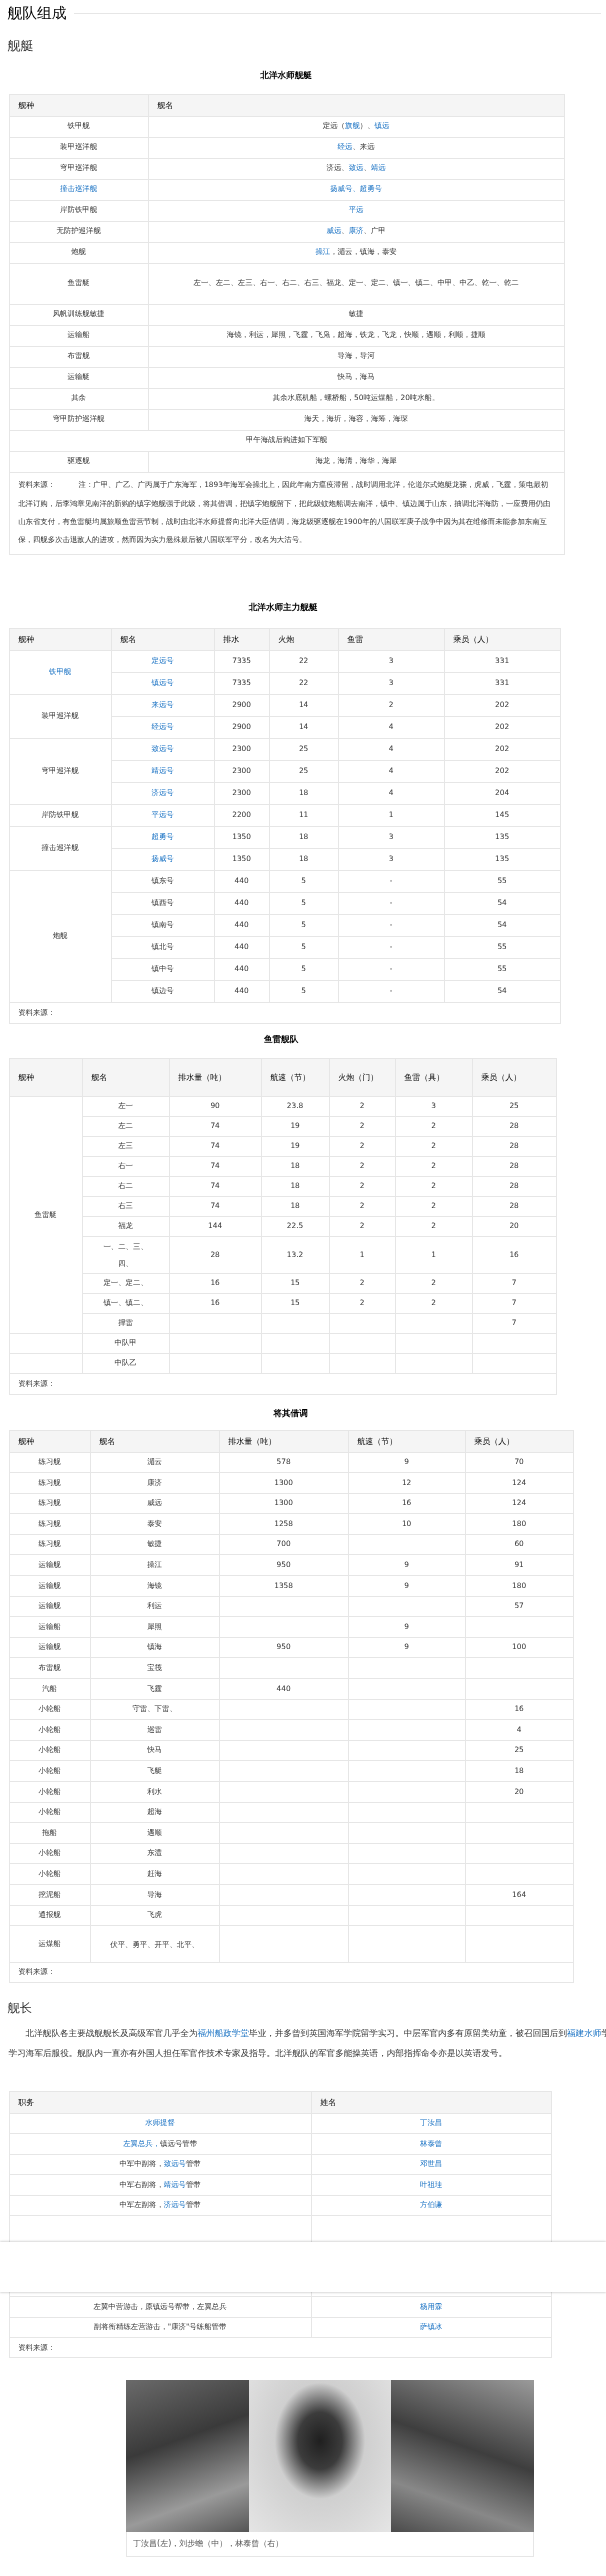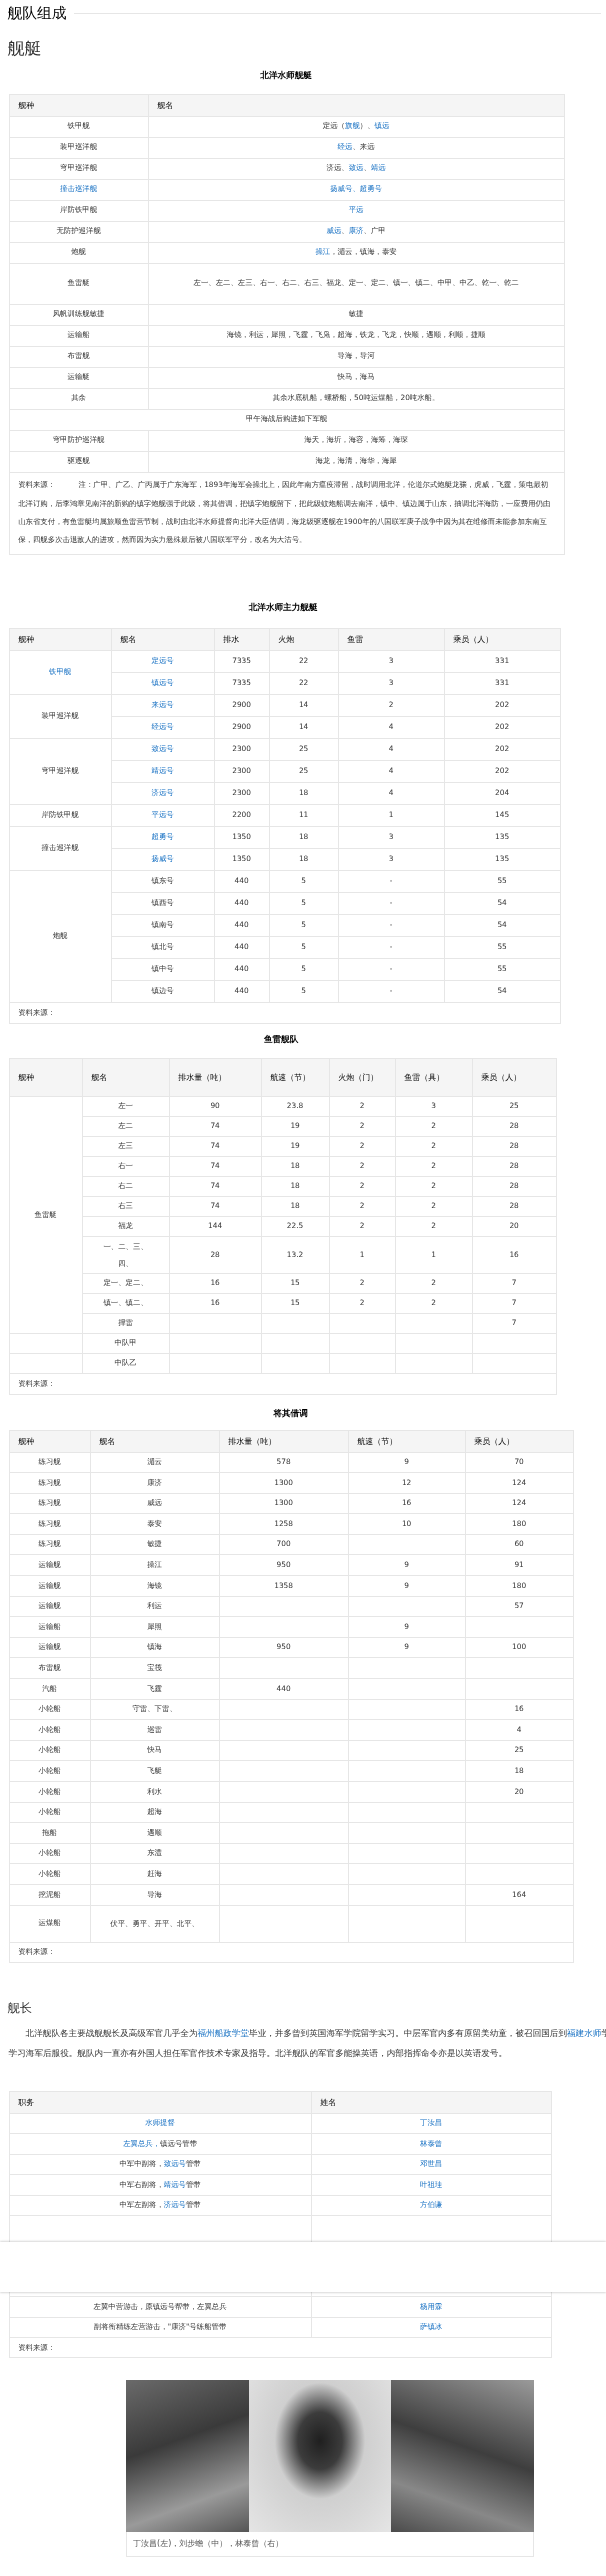--- a/index.html
+++ b/index.html
@@ -1,21 +1,21 @@
 <!DOCTYPE html>
 <html style="font-size:9.8px"><head>
 <meta charset="utf-8">
 <style>
   * { box-sizing: border-box; margin: 0; padding: 0; }
   html, body { width: 606px; background: #ffffff; }
   body { font-family: "DejaVu Sans", "Liberation Sans", sans-serif; color: #333333; font-size: 7.4px; position: relative; height: 2576px; overflow: hidden; }
   a, .link { color: #136ec2; text-decoration: none; }
   .h2 { position: absolute; left: 7.4px; top: 3.7px; font-size: 14.8px; color: #000; display: flex; align-items: center; width: 594px; }
   .h2 .rule { flex: 1; height: 0.6px; background: #e6e6e6; margin-left: 7.4px; }
-  .h3 { position: absolute; left: 7.4px; font-size: 17px; color: #333; }
+  .h3 { position: absolute; left: 7.4px; font-size: 13px; color: #333; }
   .caption { position: absolute; font-family: Liberation Serif, serif; font-weight: bold; font-size: 8.6px; color: #000; text-align: center; }
   table { position: absolute; left: 8.6px; border-collapse: collapse; table-layout: fixed; font-size: 7.4px; color: #333; }
   th, td { border: 0.6px solid #e6e6e6; font-weight: normal; }
   th { background: #f5f5f5; text-align: left; padding: 0 8.6px; color: #000; font-size: 8px; }
   td { text-align: center; padding: 0 3.7px; line-height: 18.4px; }
   td.note { text-align: left; padding: 3.7px 8.6px; line-height: 18.4px; }
   td.src { text-align: left; padding: 0 8.6px; }
   .para { position: absolute; left: 8.6px; width: 615px; font-size: 8.6px; line-height: 20px; color: #333; text-indent: 17px; white-space: normal; }
   .overlay { position: absolute; left: 0; width: 606px; background: #ffffff; box-shadow: 0 -1.2px 1.8px rgba(0,0,0,0.15), 0 1.2px 1.8px rgba(0,0,0,0.15); }
   .photo { position: absolute; left: 126px; top: 2380px; width: 408px; height: 152px; display: flex; background: #ccc; }
@@ -93,25 +93,25 @@
       </tr>
       <tr style="height:21px">
         <td>运输艇</td>
         <td><span>快马，海马</span></td>
       </tr>
       <tr style="height:21px">
         <td>其余</td>
         <td><span>其余水底机船，螺桥船，50吨运煤船，20吨水船。</span></td>
       </tr>
       <tr style="height:21px">
-        <td colspan="2">甲午海战后购进如下军舰</td>
-      </tr>
-      <tr style="height:21px">
         <td>穹甲防护巡洋舰</td>
         <td>海天，海圻，海容，海筹，海琛</td>
+      </tr>
+      <tr style="height:21px">
+        <td colspan="2">甲午海战后购进如下军舰</td>
       </tr>
       <tr style="height:21px">
         <td>驱逐舰</td>
         <td>海龙，海清，海华，海犀</td>
       </tr>
       <tr>
         <td class="note" colspan="2"><span style="margin-right:23.4px">资料来源：</span><span>注：广甲、广乙、广丙属于广东海军，1893年海军会操北上，因此年南方瘟疫滞留，战时调用北洋，伦道尔式炮艇龙骧，虎威，飞霆，策电最初北洋订购，后李鸿章见南洋的新购的镇字炮舰强于此级，将其借调，把镇字炮舰留下，把此级蚊炮船调去南洋，镇中、镇边属于山东，抽调北洋海防，一应费用仍由山东省支付，有鱼雷艇均属旅顺鱼雷营节制，战时由北洋水师提督向北洋大臣借调，海龙级驱逐舰在1900年的八国联军庚子战争中因为其在维修而未能参加东南互保，四舰多次击退敌人的进攻，然而因为实力悬殊最后被八国联军平分，改名为大沽号。</span></td>
       </tr>
     </tbody>
 </table>
@@ -563,20 +563,27 @@
         <td></td>
         <td></td>
       </tr>
       <tr style="height:20.6px">
         <td>挖泥船</td>
         <td>导海</td>
         <td></td>
         <td></td>
         <td>164</td>
       </tr>
+      <tr style="height:20.6px">
+        <td>通报舰</td>
+        <td>飞虎</td>
+        <td></td>
+        <td></td>
+        <td></td>
+      </tr>
       <tr style="height:37px">
         <td>运煤船</td>
         <td style="line-height: 17px; padding: 0px 13.5px;">伏平、勇平、开平、北平、</td>
         <td></td>
         <td></td>
         <td></td>
       </tr>
       <tr style="height:20px">
         <td class="src" colspan="5">资料来源：</td>
       </tr>

